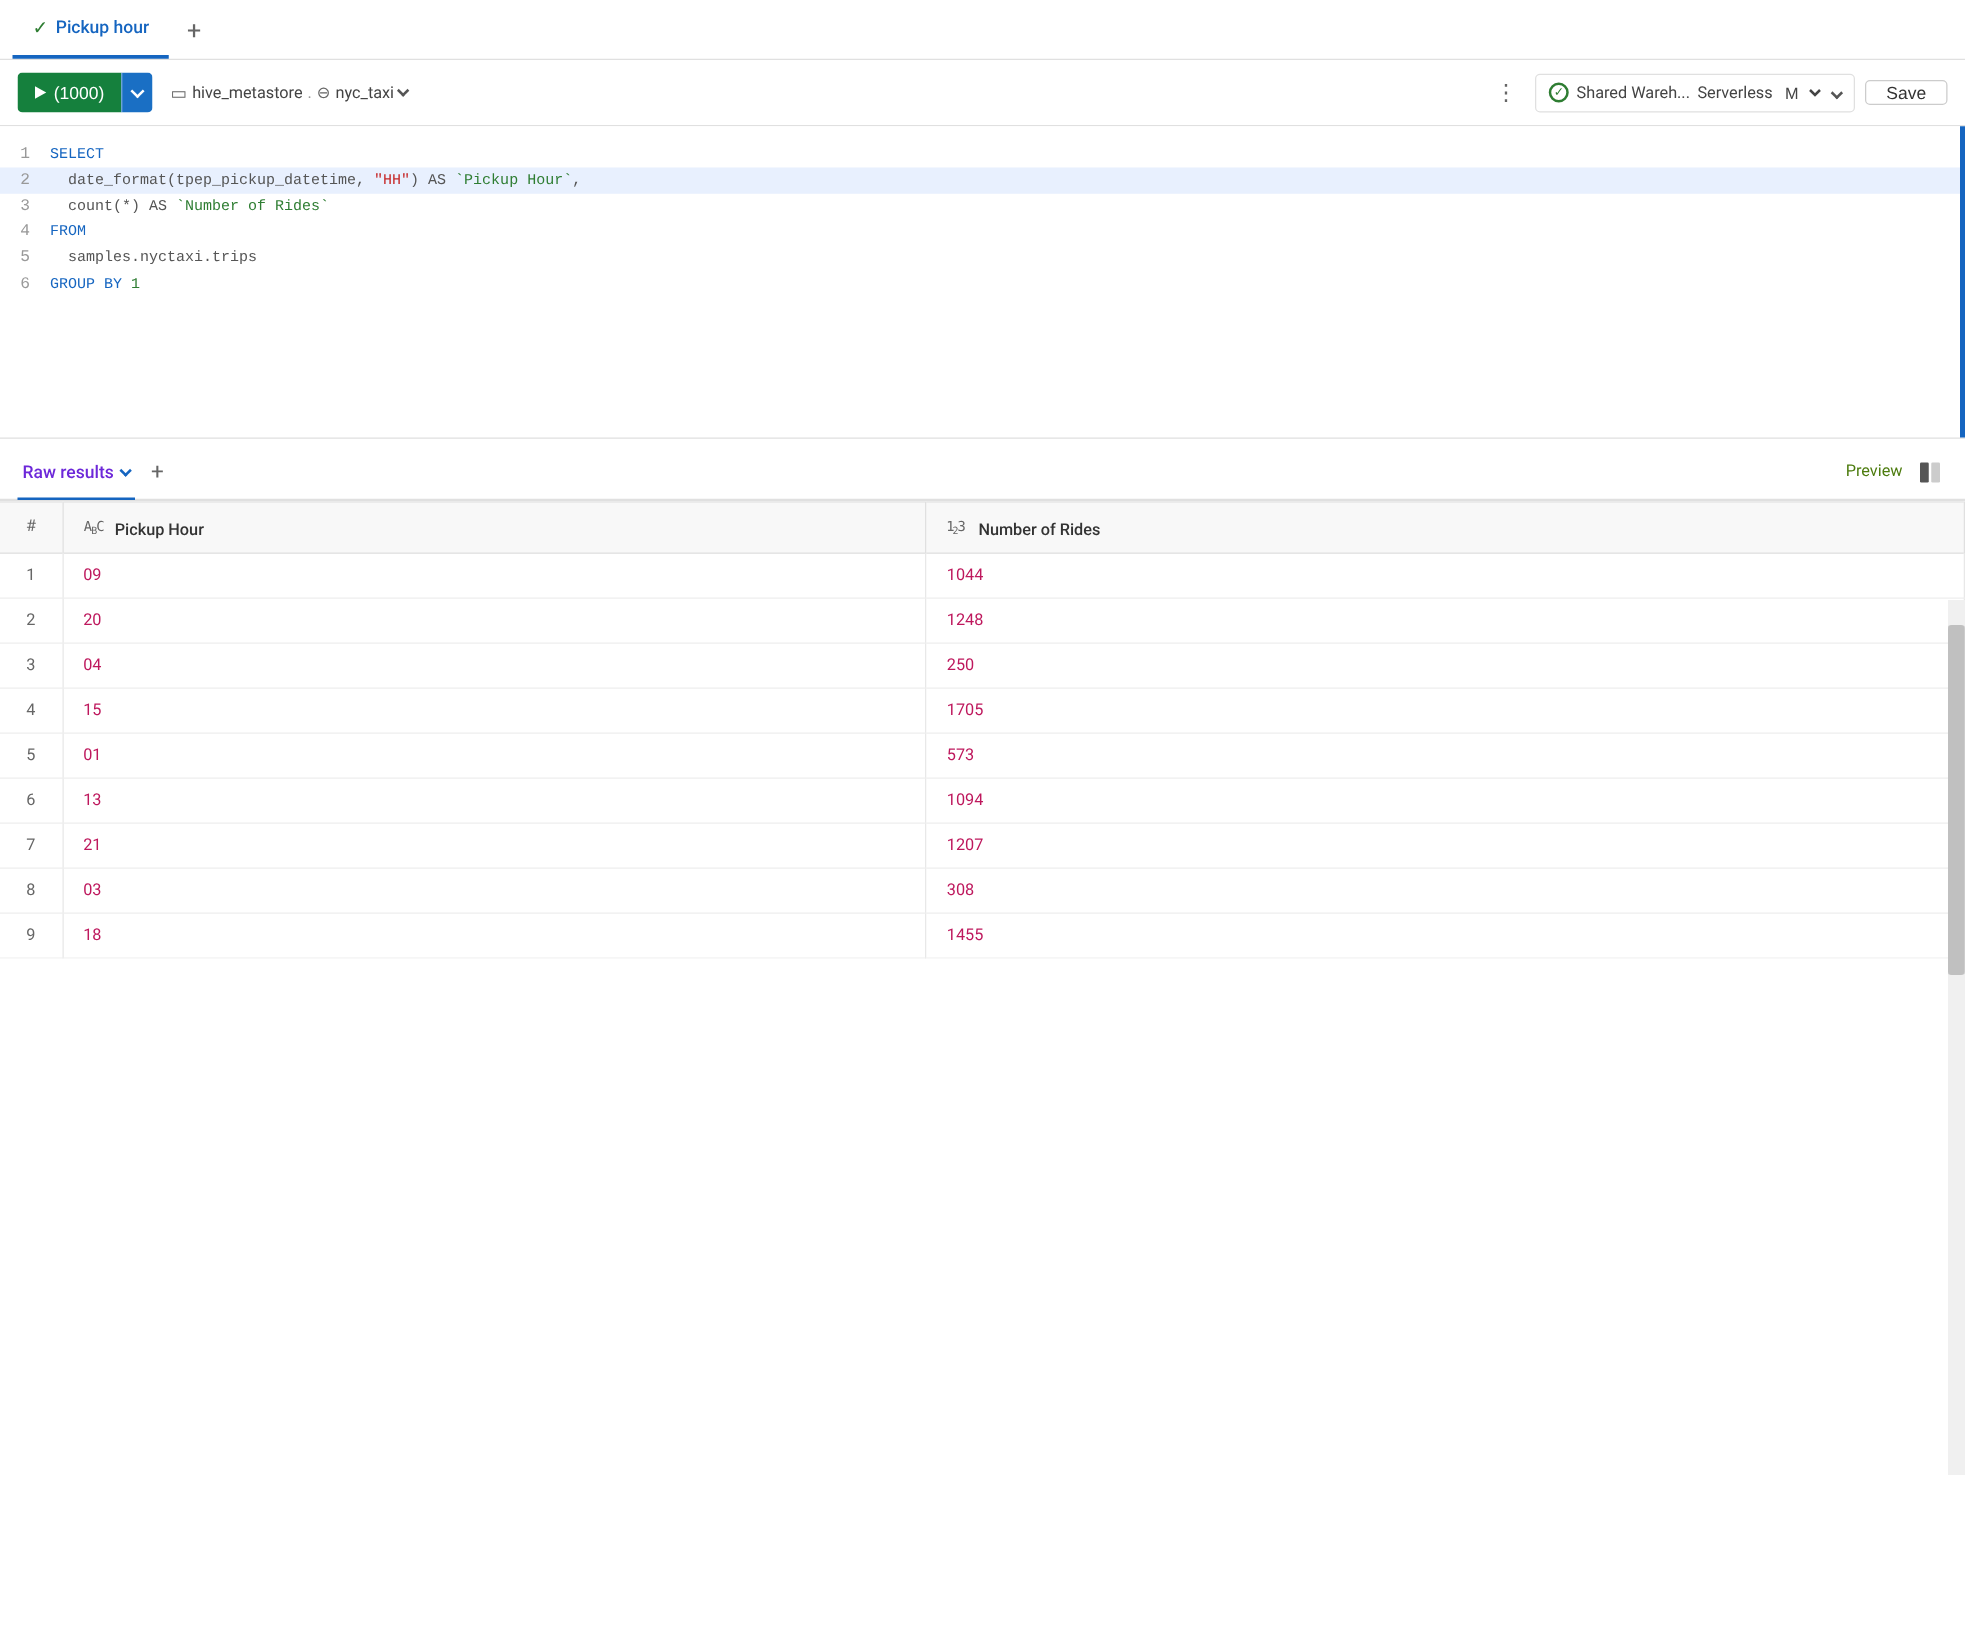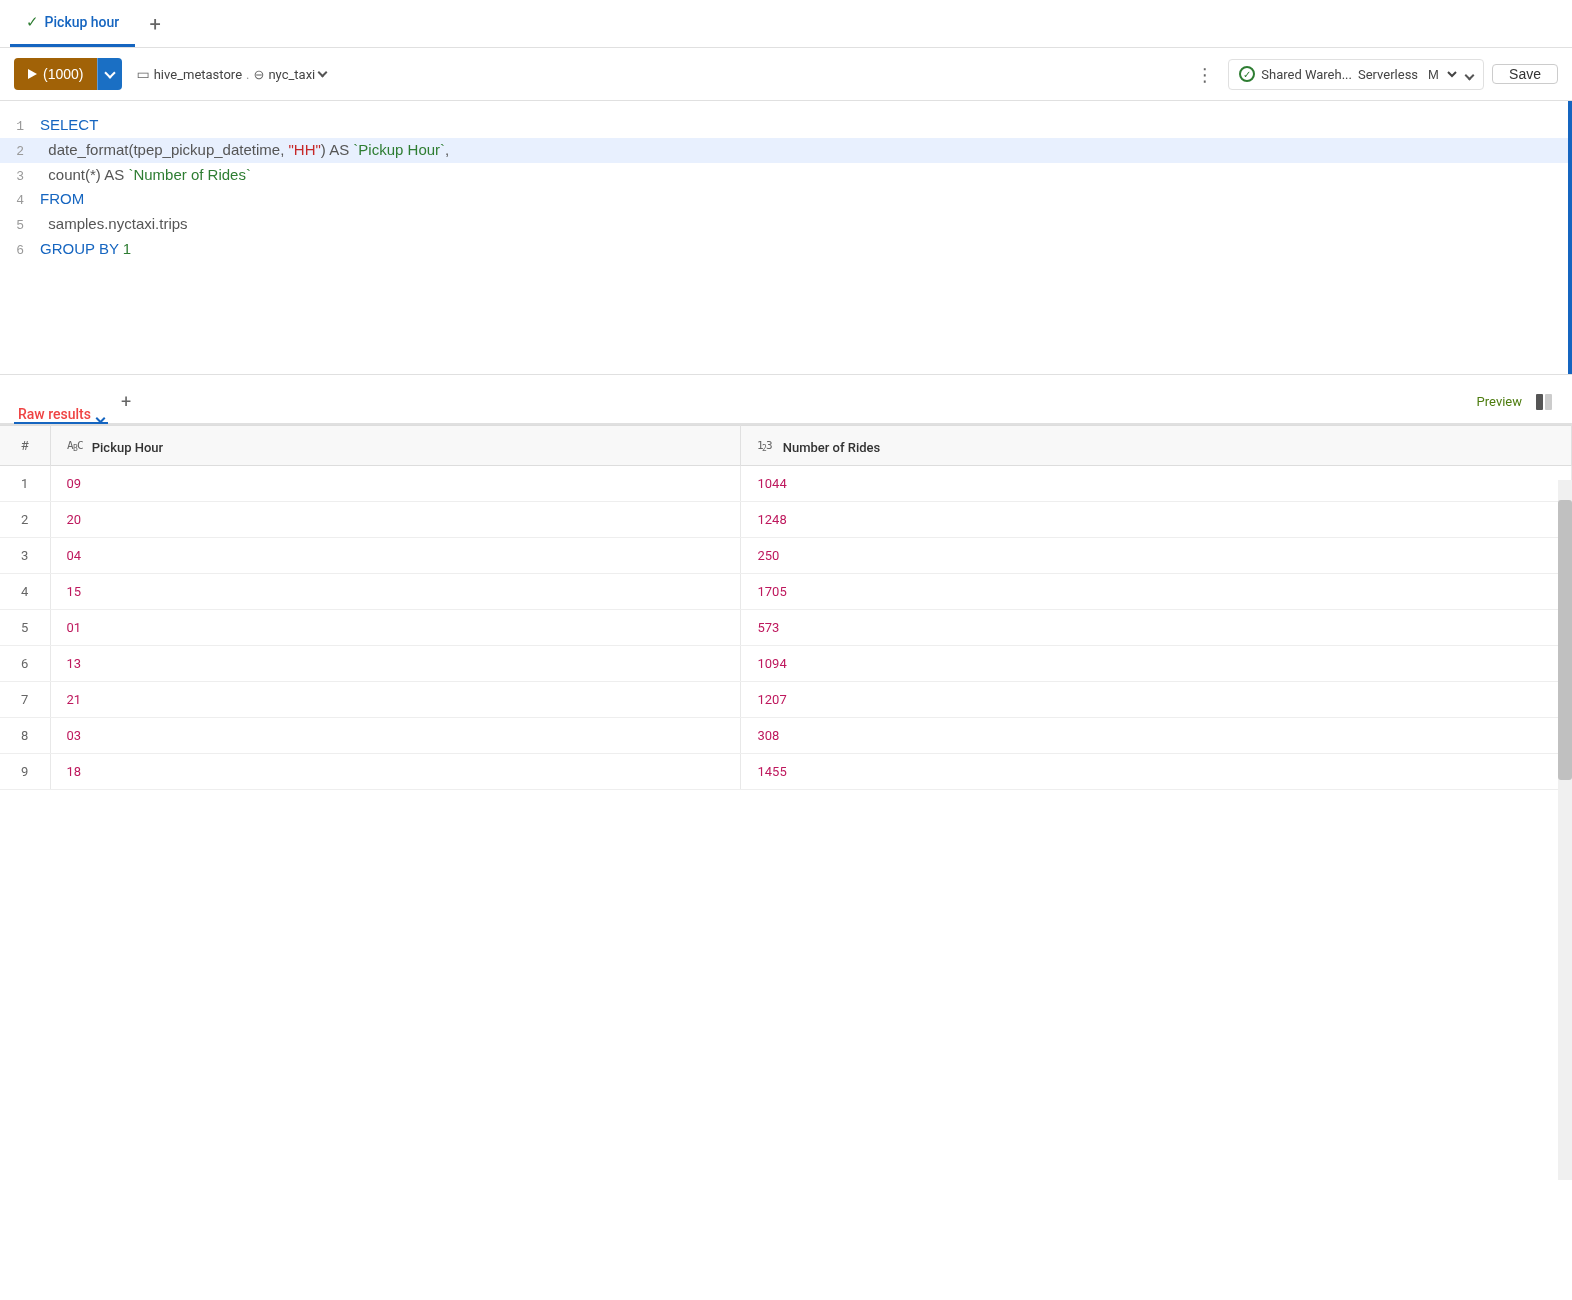--- a/index.html
+++ b/index.html
@@ -54,21 +54,21 @@
     .run-btn-group {
       display: flex;
       align-items: stretch;
       border-radius: 4px;
       overflow: hidden;
     }
     .run-btn-main {
       display: flex;
       align-items: center;
       gap: 6px;
-      background: #a16207;
+      background: #15803d;
       color: #fff;
       border: none;
       padding: 8px 14px;
       font-size: 14px;
       font-weight: 500;
       cursor: pointer;
     }
     .run-btn-dropdown {
       display: flex;
       align-items: center;
@@ -189,49 +189,49 @@
       width: 40px;
       text-align: right;
       padding-right: 16px;
       color: #999;
       font-family: 'Courier New', monospace;
       font-size: 13px;
       user-select: none;
       flex-shrink: 0;
     }
     .line-content {
-      font-family: Liberation Sans, sans-serif;
-      font-size: 15px;
+      font-family: Liberation Mono, monospace;
+      font-size: 12px;
       white-space: pre;
     }
     .kw { color: #1565c0; }
     .fn { color: #555; }
     .str { color: #c62828; }
     .alias { color: #555; }
     .backtick { color: #2e7d32; }
 
     
     .result-tabs {
       display: flex;
       align-items: center;
       padding: 0 14px;
       border-bottom: 2px solid #e0e0e0;
       background: #fff;
       height: 44px;
       margin-top: 6px;
     }
     .result-tab {
       display: flex;
-      align-items: flex-end;
+      align-items: center;
       gap: 6px;
       padding: 0 4px;
       height: 100%;
       border-bottom: 2px solid #1565c0;
       margin-bottom: -2px;
-      color: #ef4444;
+      color: #6d28d9;
       font-weight: 500;
       font-size: 14px;
       cursor: pointer;
     }
     .result-tab-chevron {
       display: inline-block;
       width: 7px; height: 7px;
       border-right: 2px solid #1565c0;
       border-bottom: 2px solid #1565c0;
       transform: rotate(45deg);

